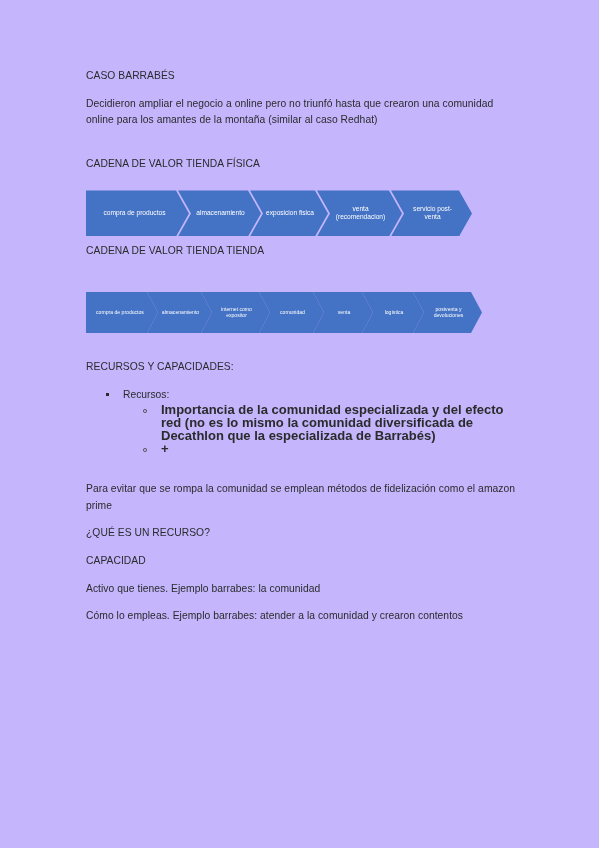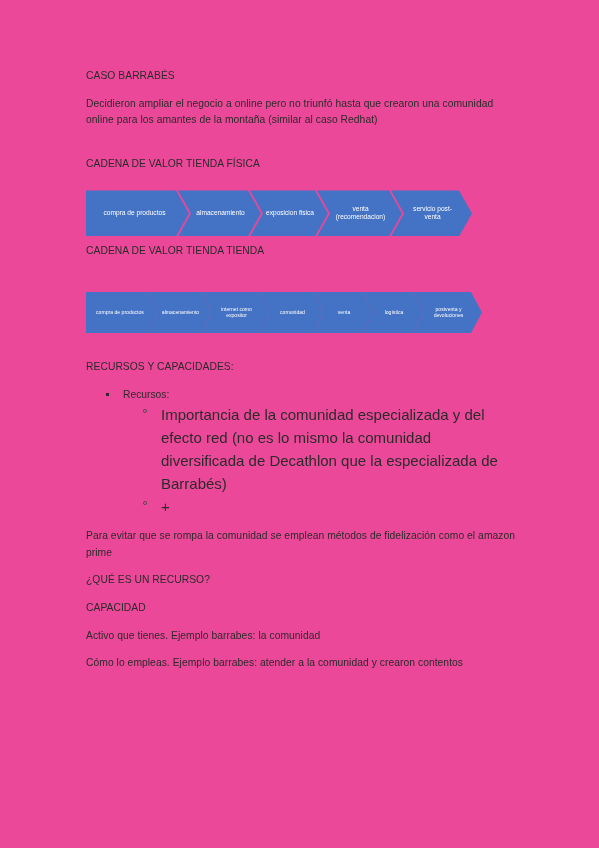--- a/index.html
+++ b/index.html
@@ -13,21 +13,21 @@
     position: relative;
     font-family: "Liberation Sans", sans-serif;
     color: #2b2b2b;
     overflow: hidden;
   }
   .page {
     position: absolute;
     left: 0; top: 0;
     width: 599px;
     height: 848px;
-    background: #ec4899;
+    background: #c4b5fd;
   }
   .content {
     position: absolute;
     left: 86px;
     top: 68px;
     width: 430px;
   }
 
   
   .para {
@@ -100,41 +100,42 @@
   ul.lvl1 {
     list-style: none;
     margin: 0 0 0 0;
     padding: 0;
   }
   ul.lvl1 > li {
     position: relative;
     padding-left: 37px;
     font-size: 10.3px;
     line-height: 16.6px;
-    margin-bottom: 0;
+    margin-bottom: 16px;
   }
   ul.lvl1 > li > .bullet-dot {
     position: absolute;
     left: 20px;
     top: 6.5px;
     width: 3.4px;
     height: 3.4px;
     background: #2b2b2b;
     border-radius: 0;
   }
   ul.lvl2 {
     list-style: none;
     margin: 0;
     padding: 0;
   }
   ul.lvl2 > li {
     position: relative;
     padding-left: 38px;
-    font-size: 15px;
-    line-height: 23px;
+    font-size: 13px;
+    line-height: 13px;
+    font-weight: bold;
   }
   ul.lvl2 > li > .bullet-circle {
     position: absolute;
     left: 20px;
     top: 6px;
     width: 3.6px;
     height: 3.6px;
     border: 0.9px solid #4a4a4a;
     border-radius: 50%;
     box-sizing: border-box;

